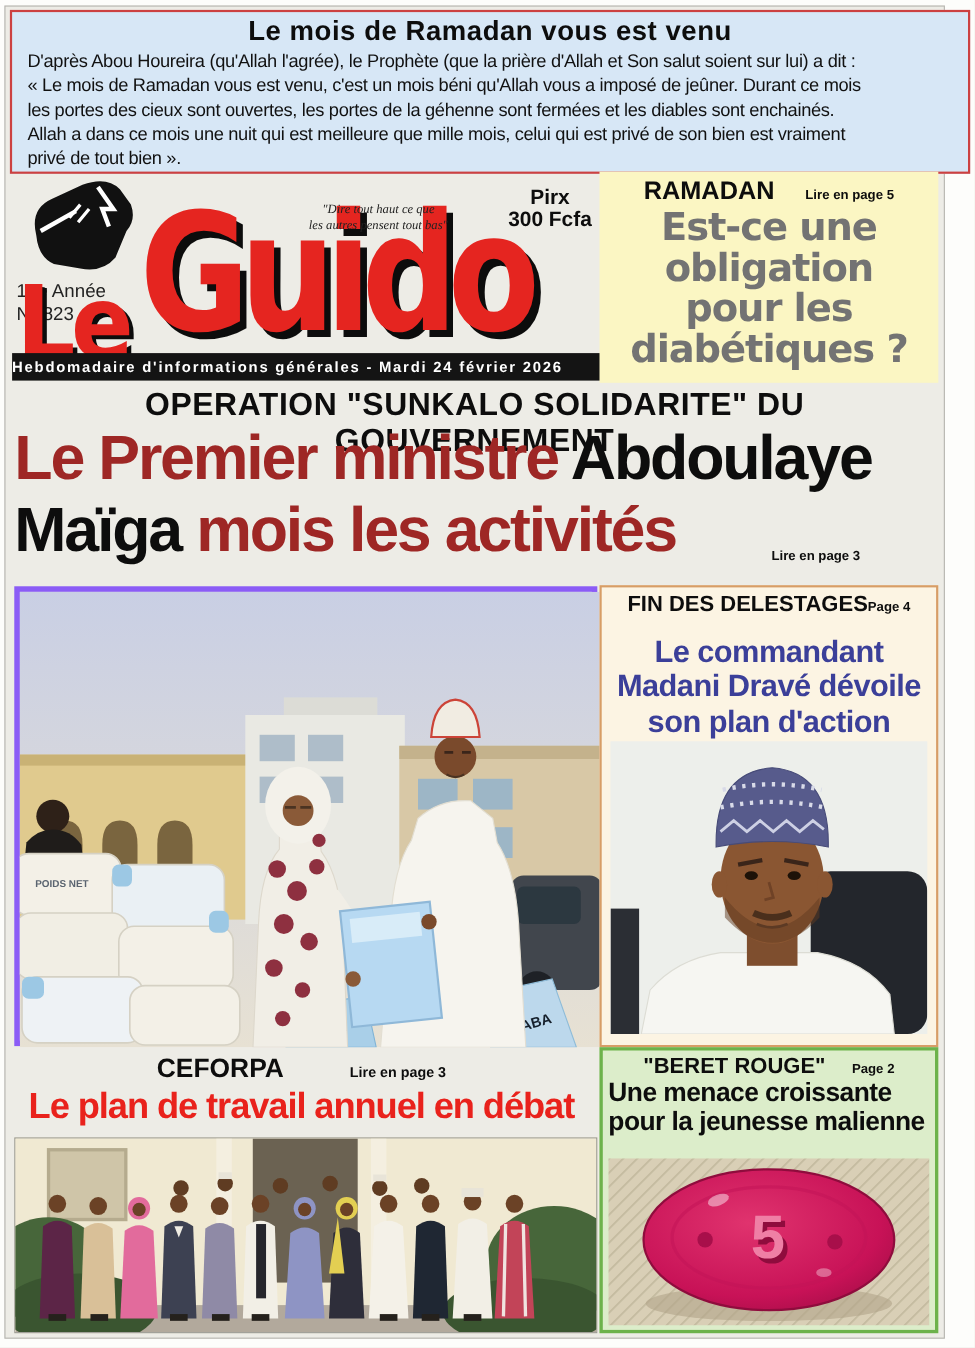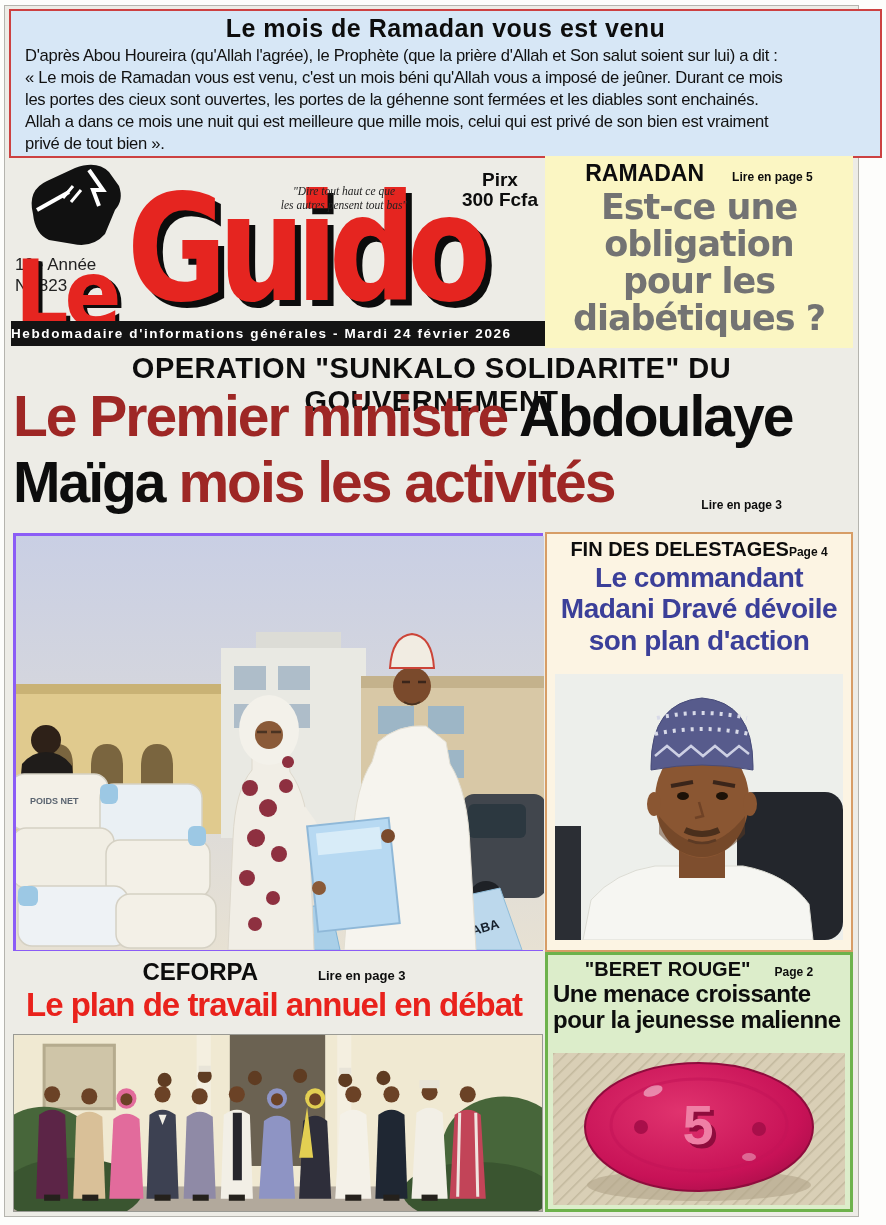--- a/index.html
+++ b/index.html
@@ -30,27 +30,27 @@
   .rbox .head{margin-top:2px;text-align:center;font-size:35px;line-height:1.06;font-weight:700;color:#737373;font-family:"DejaVu Sans",sans-serif;letter-spacing:-1px;white-space:pre-line;}
   
   .lead-kicker{position:absolute;left:0;top:346px;width:853px;text-align:center;font-size:29px;font-weight:bold;color:#0d0d0d;letter-spacing:.5px;}
   .hl{position:absolute;left:8px;width:845px;font-size:57px;font-weight:900;letter-spacing:-2px;line-height:1.0;font-family:"Liberation Sans",sans-serif;}
   .hl1{top:382px;}
   .hl2{top:448px;}
   .red{color:#9e2725;}
   .blk{color:#0d0d0d;}
   .lead-pref{position:absolute;right:76px;top:492px;font-size:12px;font-weight:bold;color:#0d0d0d;}
   
-  .mainphoto{position:absolute;left:8px;top:527px;width:530px;height:418px;border:3px solid #8b5cf6;box-sizing:border-box;background:#dfe0e6;}
+  .mainphoto{position:absolute;left:8px;top:527px;width:530px;height:418px;border:5px solid #8b5cf6;box-sizing:border-box;background:#dfe0e6;}
   
   .dbox{position:absolute;left:540px;top:526px;width:308px;height:420px;background:#fcf4e3;border:2px solid #d79d66;box-sizing:border-box;padding:4px 6px;}
   .dbox .kickrow{display:flex;justify-content:center;align-items:baseline;}
   .dbox .kick{font-size:20px;font-weight:bold;color:#0d0d0d;}
   .dbox .pref{font-size:12px;font-weight:bold;color:#0d0d0d;}
-  .dbox .head{margin-top:1px;text-align:center;font-size:28px;line-height:1.12;font-weight:900;color:#3b3f99;letter-spacing:-.5px;white-space:pre-line;}
+  .dbox .head{margin-top:16px;text-align:center;font-size:28px;line-height:1.12;font-weight:900;color:#3b3f99;letter-spacing:-.5px;white-space:pre-line;}
   .dbox .photo{position:absolute;left:8px;top:140px;width:288px;height:266px;background:#edefeb;}
   
   .ckickrow{position:absolute;left:0;top:952px;width:538px;display:flex;justify-content:center;align-items:baseline;gap:60px;}
   .ckick{font-size:24px;font-weight:900;color:#0d0d0d;}
   .cpref{font-size:13px;font-weight:bold;color:#0d0d0d;}
   .chead{position:absolute;left:0;top:980px;width:538px;text-align:center;font-size:33px;font-weight:900;color:#e9221c;letter-spacing:-1px;}
   .groupphoto{position:absolute;left:8px;top:1028px;width:530px;height:178px;border:1px solid #9a9a94;box-sizing:border-box;background:#f0e9d2;}
   
   .gbox{position:absolute;left:540px;top:946px;width:308px;height:260px;background:#dcedca;border:3px solid #6db24b;box-sizing:border-box;padding:3px 5px;}
   .gbox .kickrow{display:flex;justify-content:center;align-items:baseline;gap:24px;}

